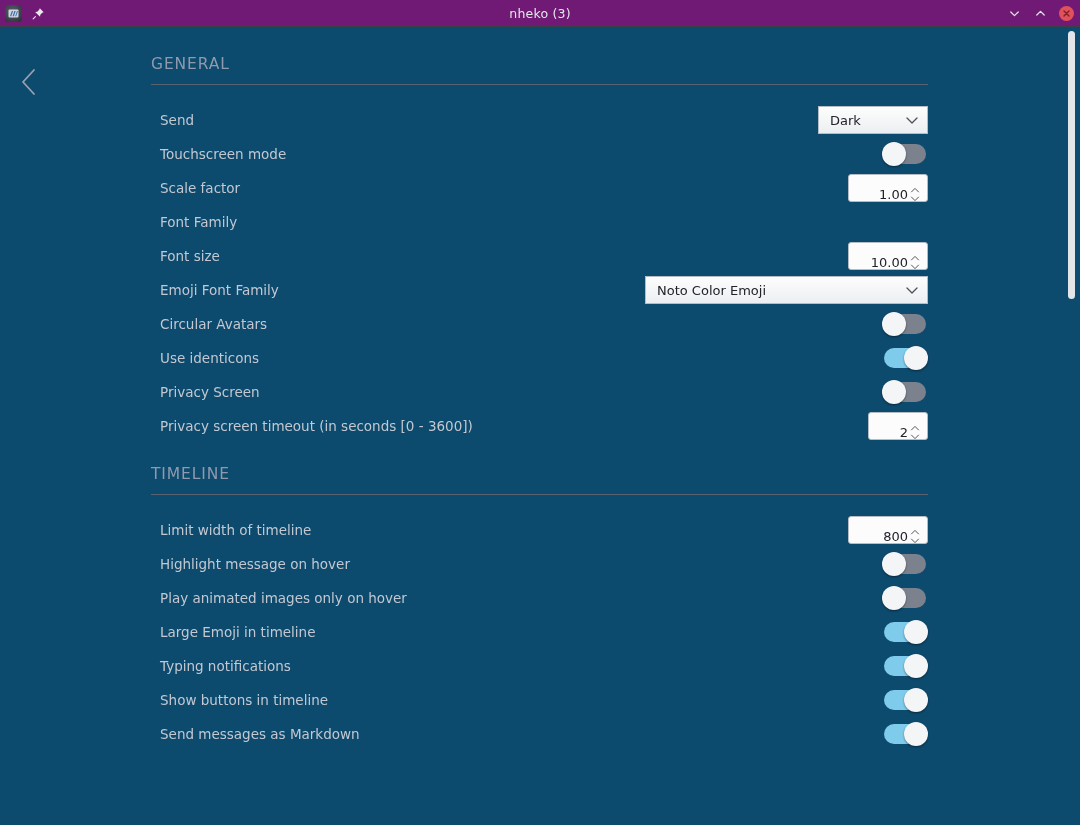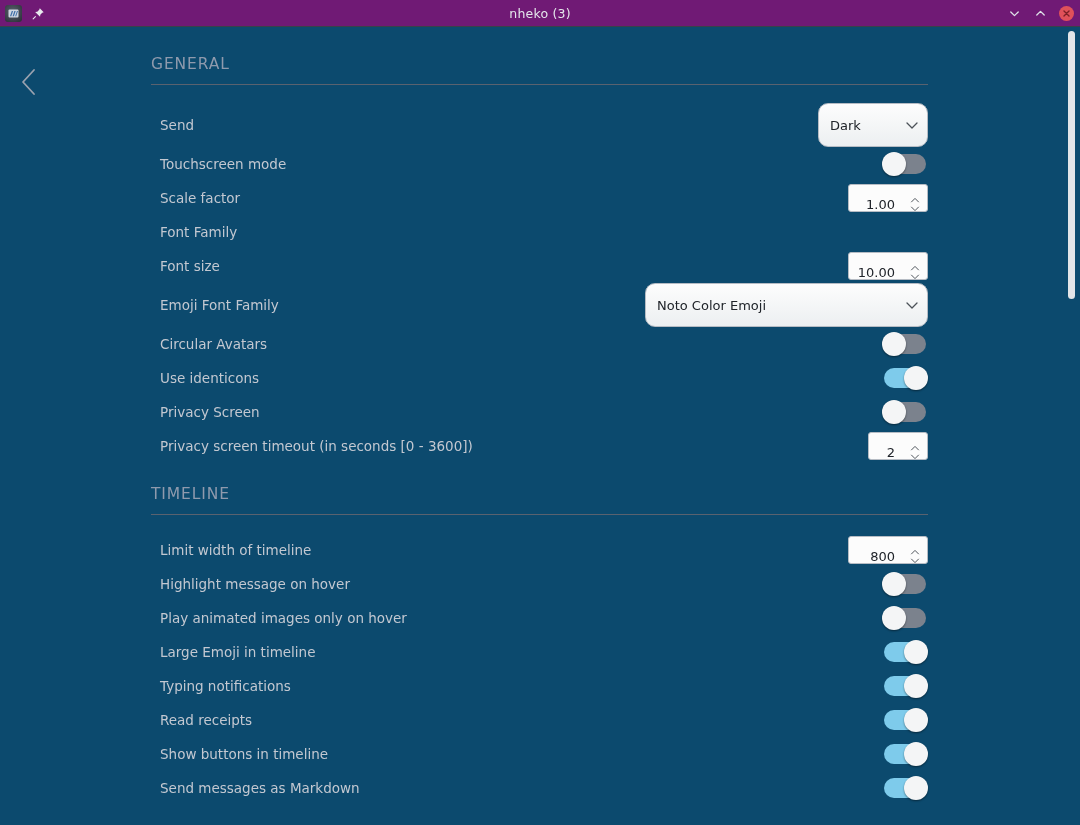--- a/index.html
+++ b/index.html
@@ -142,22 +142,22 @@
   .row-ctl {
     display: flex;
     align-items: center;
     justify-content: flex-end;
   }
 
   
   .combo {
     background: linear-gradient(180deg, #fdfdfd 0%, #eceff1 100%);
     border: 1px solid #b6bcc4;
-    border-radius: 10px;
-    height: 44px;
+    border-radius: 0;
+    height: 28px;
     display: flex;
     align-items: center;
     justify-content: space-between;
     padding: 0 8px 0 11px;
     color: #20242a;
     font-size: 13px;
     cursor: pointer;
     box-sizing: border-box;
     text-align: right;
   }
@@ -171,21 +171,21 @@
     border: 1px solid #b6bcc4;
     border-radius: 3px;
     height: 28px;
     display: flex;
     align-items: center;
     justify-content: flex-end;
     padding: 13px 6px 0 8px;
     color: #20242a;
     font-size: 13px;
     box-sizing: border-box;
-    gap: 14px;
+    gap: 1px;
   }
   .spin-value {
     text-align: right;
     font-variant-numeric: tabular-nums;
   }
   .spin-w-80 { width: 80px; }
   .spin-w-60 { width: 60px; }
   .spin-arrows {
     display: flex;
     flex-direction: column;
@@ -470,29 +470,20 @@
       <div class="row">
         <div class="row-label">Typing notifications</div>
         <div class="row-ctl">
           <div class="toggle on">
             <span class="track"></span>
             <span class="knob"></span>
           </div>
         </div>
       </div>
       <div class="row">
-        <div class="row-label">Read receipts</div>
-        <div class="row-ctl">
-          <div class="toggle on">
-            <span class="track"></span>
-            <span class="knob"></span>
-          </div>
-        </div>
-      </div>
-      <div class="row">
         <div class="row-label">Show buttons in timeline</div>
         <div class="row-ctl">
           <div class="toggle on">
             <span class="track"></span>
             <span class="knob"></span>
           </div>
         </div>
       </div>
       <div class="row">
         <div class="row-label">Send messages as Markdown</div>

